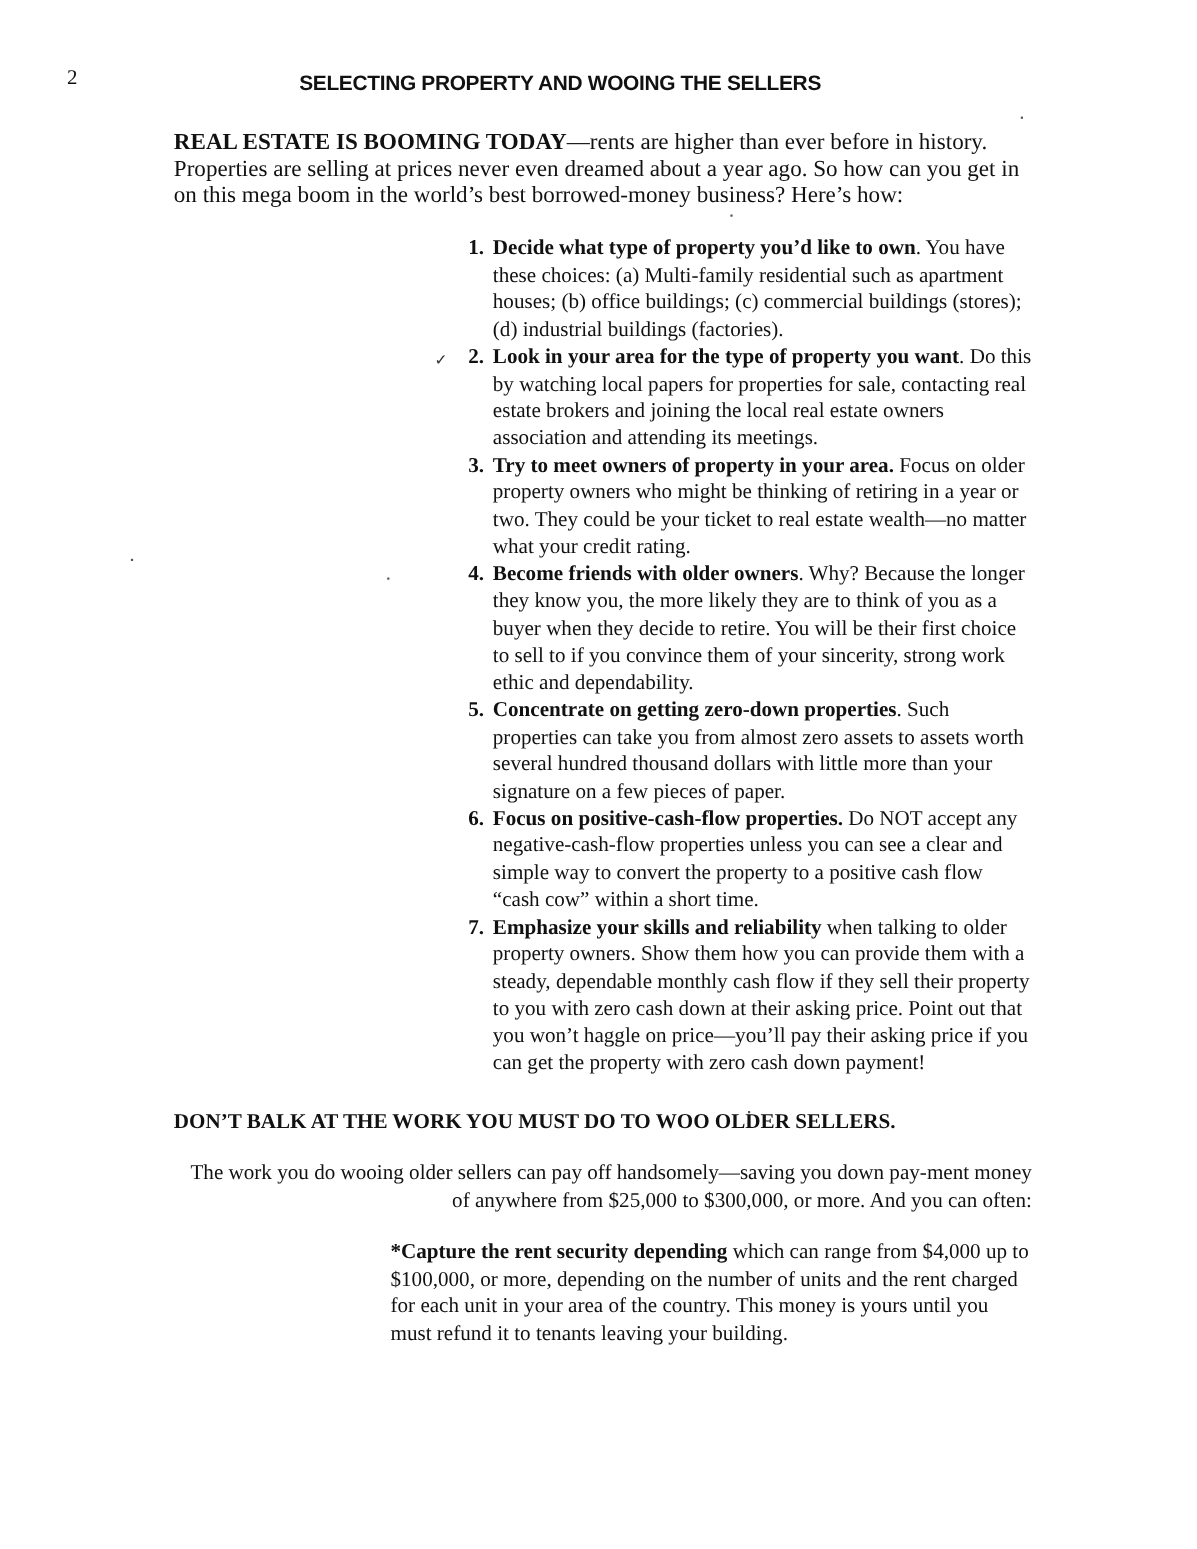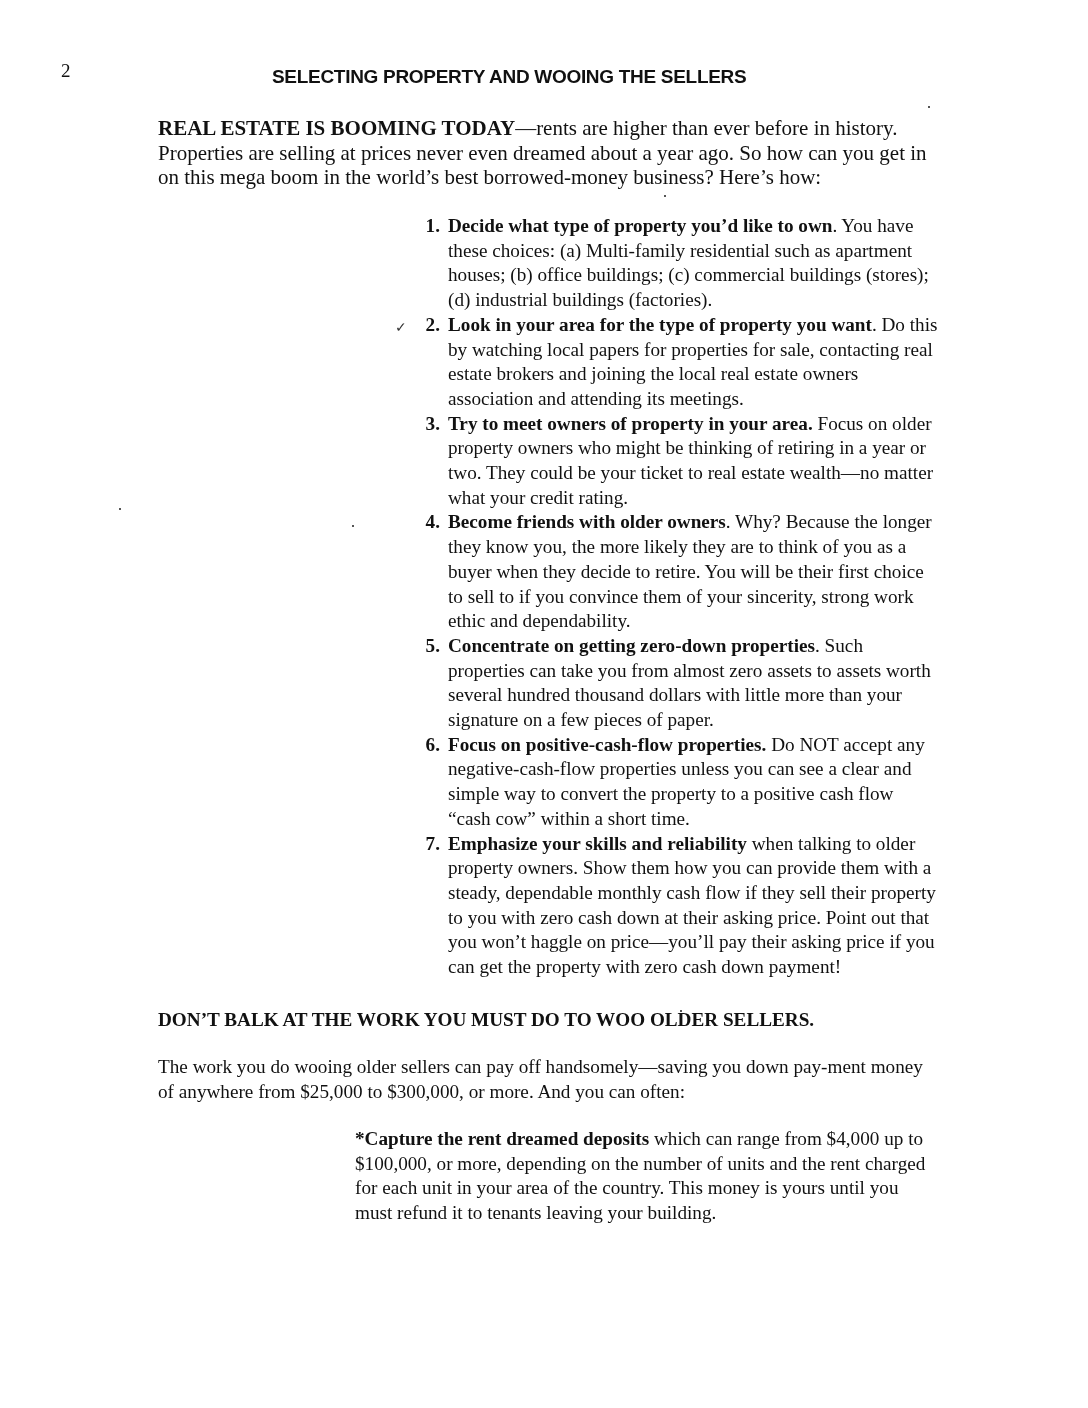--- a/index.html
+++ b/index.html
@@ -57,25 +57,25 @@
     <span class="step-num">6.</span>
     <span class="b">Focus on positive-cash-flow properties.</span><span> Do NOT accept any negative-cash-flow properties unless you can see a clear and simple way to convert the property to a positive cash flow “cash cow” within a short time.</span>
   </li>
   <li class="step">
     <span class="step-num">7.</span>
     <span class="b">Emphasize your skills and reliability</span><span> when talking to older property owners. Show them how you can provide them with a steady, dependable monthly cash flow if they sell their property to you with zero cash down at their asking price. Point out that you won’t haggle on price—you’ll pay their asking price if you can get the property with zero cash down payment!</span>
   </li>
 </ol>
 
 <div class="section-heading serif">DON’T BALK AT THE WORK YOU MUST DO TO WOO OLDER SELLERS.</div>
-<p class="section-body serif" style="margin:0;">The work you do wooing older sellers can pay off handsomely—saving you down pay-ment money of anywhere from $25,000 to $300,000, or more. And you can often:</p>
+<p class="section-body serif" style="margin:0;text-align:right;">The work you do wooing older sellers can pay off handsomely—saving you down pay-ment money of anywhere from $25,000 to $300,000, or more. And you can often:</p>
 
 <div class="benefits serif">
   <p class="benefit">
-    <span class="b">*Capture the rent dreamed deposits</span><span> which can range from $4,000 up to $100,000, or more, depending on the number of units and the rent charged for each unit in your area of the country. This money is yours until you must refund it to tenants leaving your building.</span>
+    <span class="b">*Capture the rent security depending</span><span> which can range from $4,000 up to $100,000, or more, depending on the number of units and the rent charged for each unit in your area of the country. This money is yours until you must refund it to tenants leaving your building.</span>
   </p>
 </div>
 
 <div class="speck" style="left:119px; top:508px;"></div>
 <div class="speck" style="left:352px; top:525px;"></div>
 <div class="speck" style="left:664px; top:195px;"></div>
 <div class="speck" style="left:928px; top:106px;"></div>
 <div class="speck" style="left:680px; top:1010px;"></div>
 
 </body></html>

